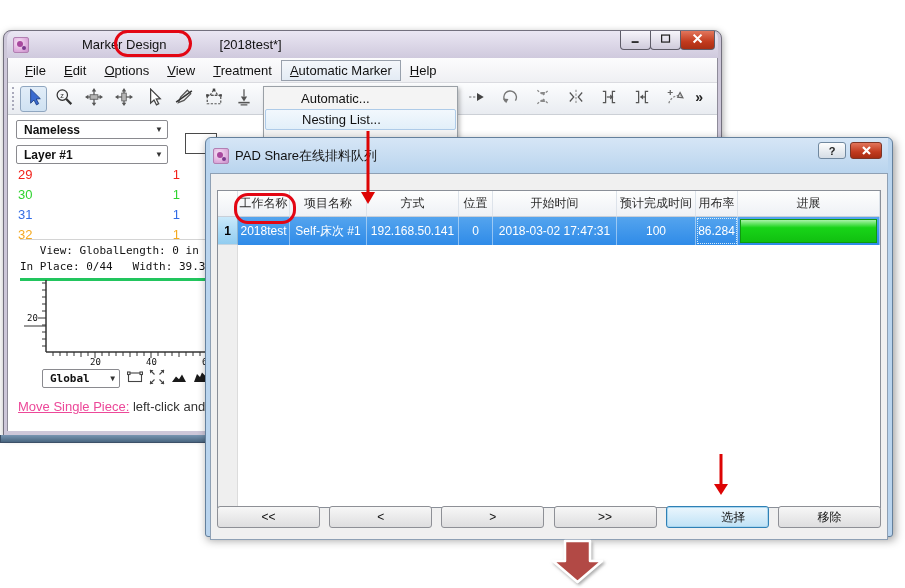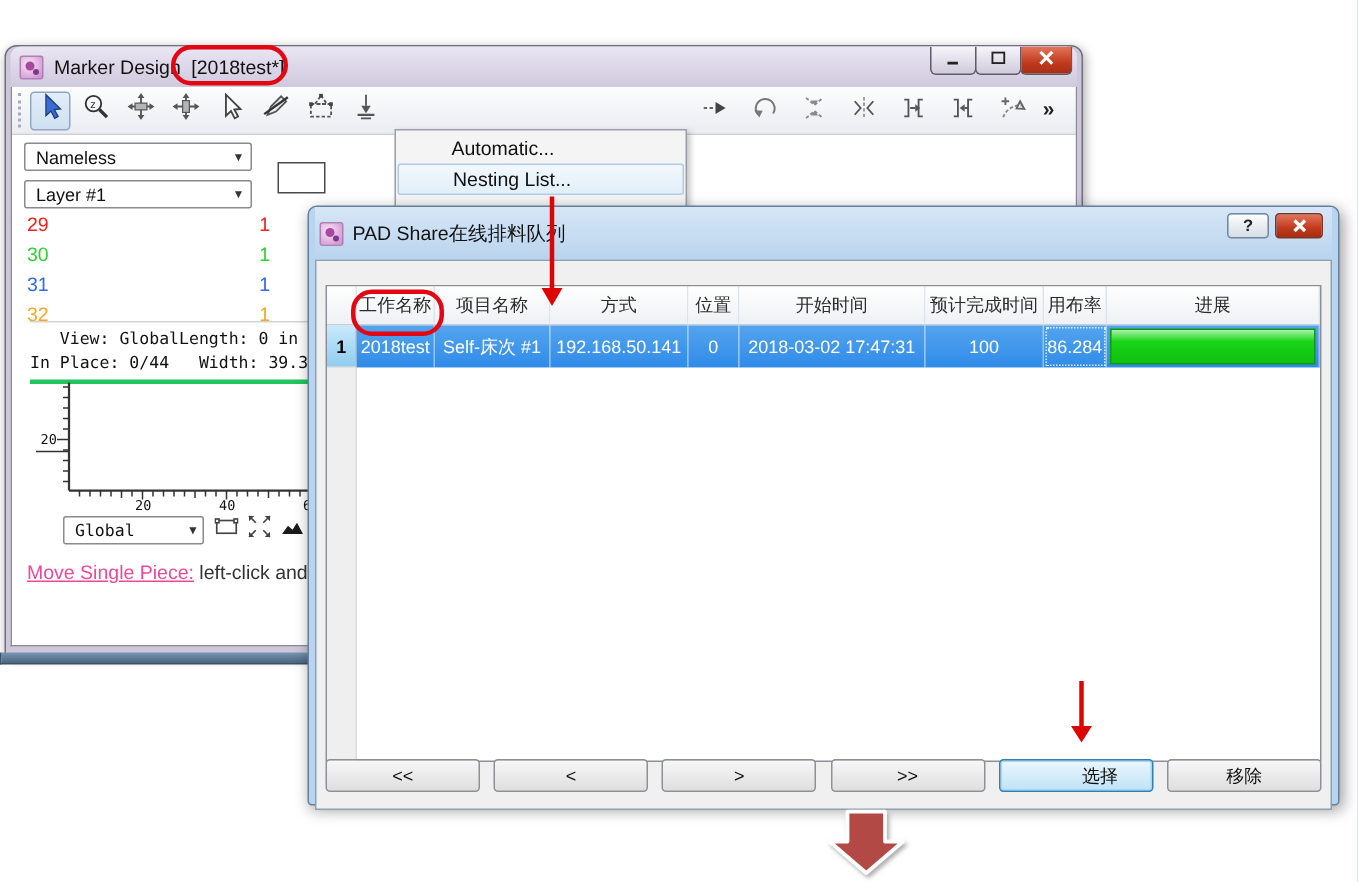--- a/index.html
+++ b/index.html
@@ -10,21 +10,21 @@
   }
 
   
   .win {
     position:absolute; left:3px; top:30px; width:719px; height:407px; z-index:1;
     background:#cdc7d9; border:1px solid #73707e; border-radius:8px 8px 0 0;
     padding:0 3px; box-shadow:1px 2px 7px rgba(0,0,0,.35);
   }
   .titlebar { height:27px; display:flex; align-items:center; gap:7px; padding-left:6px;
     background:linear-gradient(#eae6f3,#cfc9dd); border-radius:7px 7px 0 0; font-size:13px; }
-  .title-txt { white-space:nowrap; }
+  .title-txt { white-space:nowrap;margin-left:46px; }
   .winbtns { position:absolute; right:6px; top:0; display:flex; }
   .wbtn { width:31px; height:19px; display:flex; align-items:center; justify-content:center;
     border:1px solid #5e5c68; border-top:none; background:linear-gradient(#f7f5fb,#cfcbdb);
     border-radius:0 0 4px 4px; margin-left:-1px; }
   .wbtn.close { width:35px; background:linear-gradient(#e2765c,#c23a1d 60%,#a82e14); }
   .win-content { position:relative; height:373px; background:#fff; border:1px solid #8e8b99; border-top:none; }
   .win-band { position:absolute; left:-4px; right:-4px; bottom:-7px; height:8px;
     background:linear-gradient(#7795b2,#49657f); border:1px solid #3c5068; border-top:none; }
 
   .menubar { height:25px; display:flex; align-items:center; padding-left:8px; font-size:13px;
@@ -36,21 +36,21 @@
   .toolbar { position:relative; height:32px; display:flex; align-items:center; gap:3px; padding-left:12px;
     background:linear-gradient(#fcfdfe,#e9ecf1); border-bottom:1px solid #ccd0d6; }
   .toolbar:before { content:""; position:absolute; left:4px; top:4px; bottom:4px; border-left:2px dotted #aab; }
   .tbtn { width:27px; height:26px; display:flex; align-items:center; justify-content:center; }
   .tbtn.pressed { border:1px solid #8fa6c0; border-radius:3px; background:linear-gradient(#e2edf8,#cfe1f2); }
   .tb-right { position:absolute; left:455px; top:3px; display:flex; gap:6px; }
   .tb-chevron { position:absolute; right:14px; top:6px; font-weight:bold; font-size:14px; color:#222; }
 
   .client { position:relative; height:316px; background:#fff; }
   .combo { position:absolute; height:19px; background:#fff; border:1px solid #8a8a8f; border-radius:2px;
-    display:flex; align-items:center; justify-content:space-between; font-size:12px; padding:0 4px 0 7px; }
+    display:flex; align-items:center; justify-content:space-between; font-size:12px; padding:0 4px 0 7px;font-weight:bold; }
   .combo .arr { font-size:8px; color:#333; }
   .piece-rect { position:absolute; left:177px; top:18px; width:32px; height:21px; border:1px solid #4a4a4a; background:#fff; }
 
   .size-list { position:absolute; left:10px; top:52px; width:162px; display:flex; flex-direction:column; gap:5px; font-size:13px; }
   .size-row { display:flex; justify-content:space-between; }
 
   .info-box { position:absolute; left:12px; top:124px; width:195px; font-family:"DejaVu Sans Mono",monospace;
     font-size:11px; line-height:16px; white-space:pre; border-top:1px solid #d4d4d4; border-bottom:3px solid #22c55e; padding:3px 0; }
 
   .chart { position:absolute; left:8px; top:163px; }
@@ -132,20 +132,29 @@
             </svg></span>
         </span>
         <span class="wbtn close">
           <span><svg width="14" height="14" viewBox="0 0 16 16" fill="none" stroke="#4a4a4a" stroke-width="1.1">
               <path d="M3 3 L12 12 M12 3 L3 12" stroke="#fff" stroke-width="2.4"></path>
             </svg></span>
         </span>
       </span>
   </div>
   <div class="win-content">
+    <div class="menubar">
+        <span class="menu-item"><u>F</u>ile</span>
+        <span class="menu-item"><u>E</u>dit</span>
+        <span class="menu-item"><u>O</u>ptions</span>
+        <span class="menu-item"><u>V</u>iew</span>
+        <span class="menu-item"><u>T</u>reatment</span>
+        <span class="menu-item open"><u>A</u>utomatic Marker</span>
+        <span class="menu-item"><u>H</u>elp</span>
+      </div>
     <div class="toolbar">
       <span style="display:flex;gap:3px;">
           <span class="tbtn pressed">
             <span><svg width="18" height="18" viewBox="0 0 16 16" fill="none" stroke="#4a4a4a" stroke-width="1.1">
                 <path d="M5 1 L5 13.5 L8 10.7 L10.2 15 L12.2 13.9 L10 9.8 L13.6 9.5 Z" fill="#3a6bd0" stroke="#1d3f85" stroke-width="0.8"></path>
               </svg></span>
           </span>
           <span class="tbtn">
             <span><svg width="18" height="18" viewBox="0 0 16 16" fill="none" stroke="#4a4a4a" stroke-width="1.1">
                 <circle cx="6.5" cy="6.3" r="4.6" stroke="#333"></circle>
@@ -326,21 +335,21 @@
           <line x1="177" y1="74" x2="177" y2="78"></line>
             <line x1="184" y1="74" x2="184" y2="78"></line>
           <line x1="191" y1="74" x2="191" y2="80"></line>
         </g>
         <text x="74" y="87" font-size="9" font-family="DejaVu Sans Mono, monospace" fill="#111">20</text>
         <text x="130" y="87" font-size="9" font-family="DejaVu Sans Mono, monospace" fill="#111">40</text>
         <text x="186" y="87" font-size="9" font-family="DejaVu Sans Mono, monospace" fill="#111">60</text>
       </svg>
 
       <div class="global-bar">
-        <div class="combo" style="position:static; width:94px; font-family:'DejaVu Sans Mono',monospace; font-size:11px;">
+        <div class="combo" style="position:static; width:78px; font-family:'DejaVu Sans Mono',monospace; font-size:11px;">
           <span>Global</span>
           <span class="arr">▼</span>
         </div>
         <span style="display:flex; gap:4px;">
             <span class="vbtn">
               <span><svg width="16" height="16" viewBox="0 0 16 16" fill="none" stroke="#4a4a4a" stroke-width="1.1">
                   <rect x="1.5" y="4" width="13" height="8.5" stroke="#444"></rect>
                   <rect x="0.5" y="3" width="2.5" height="2.5" fill="#fff" stroke="#444"></rect>
                   <rect x="13" y="3" width="2.5" height="2.5" fill="#fff" stroke="#444"></rect>
                 </svg></span>

